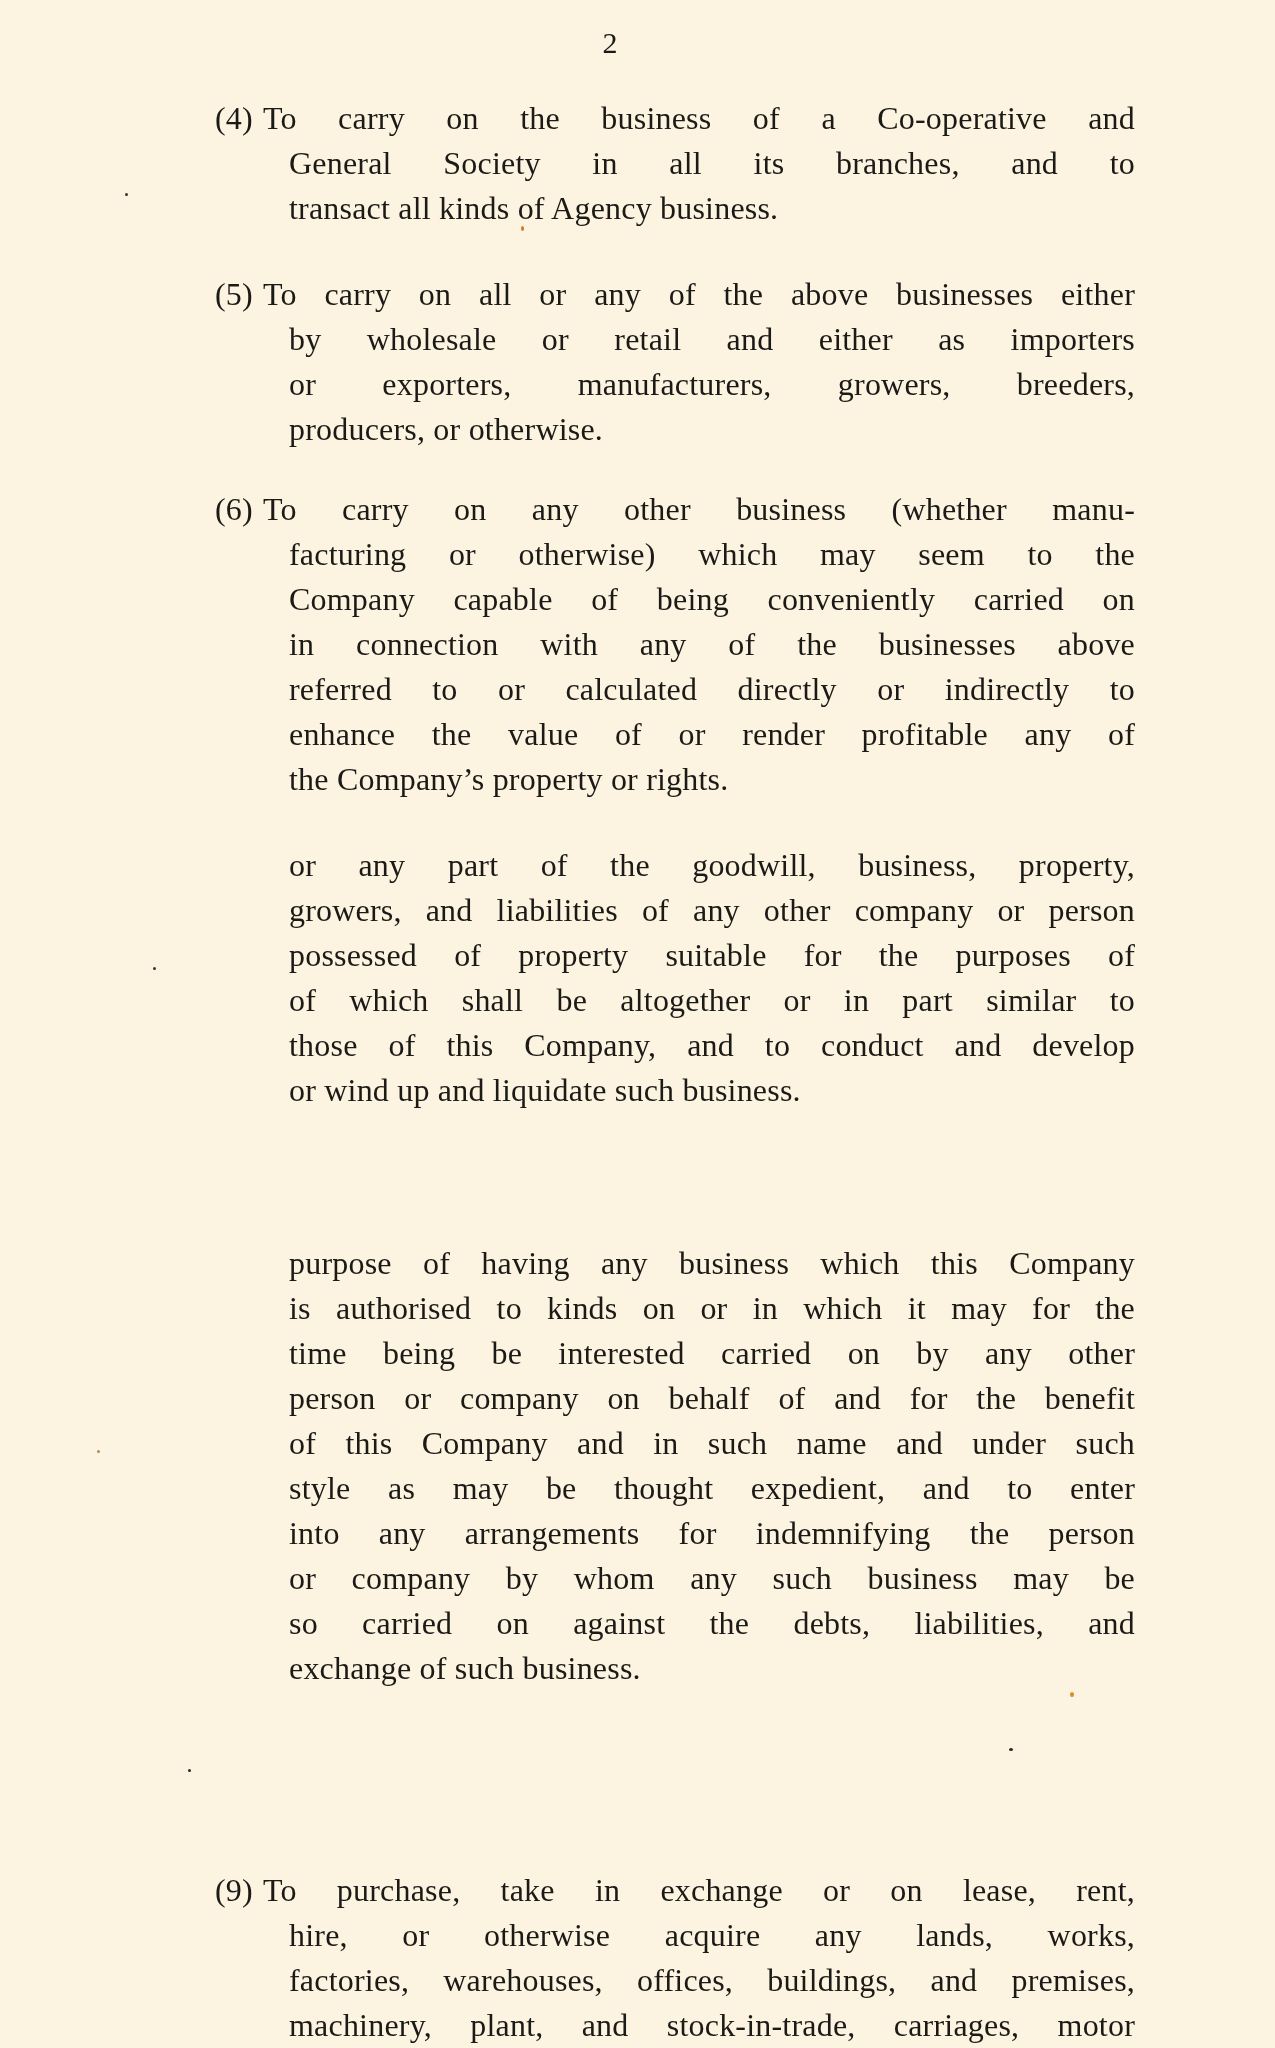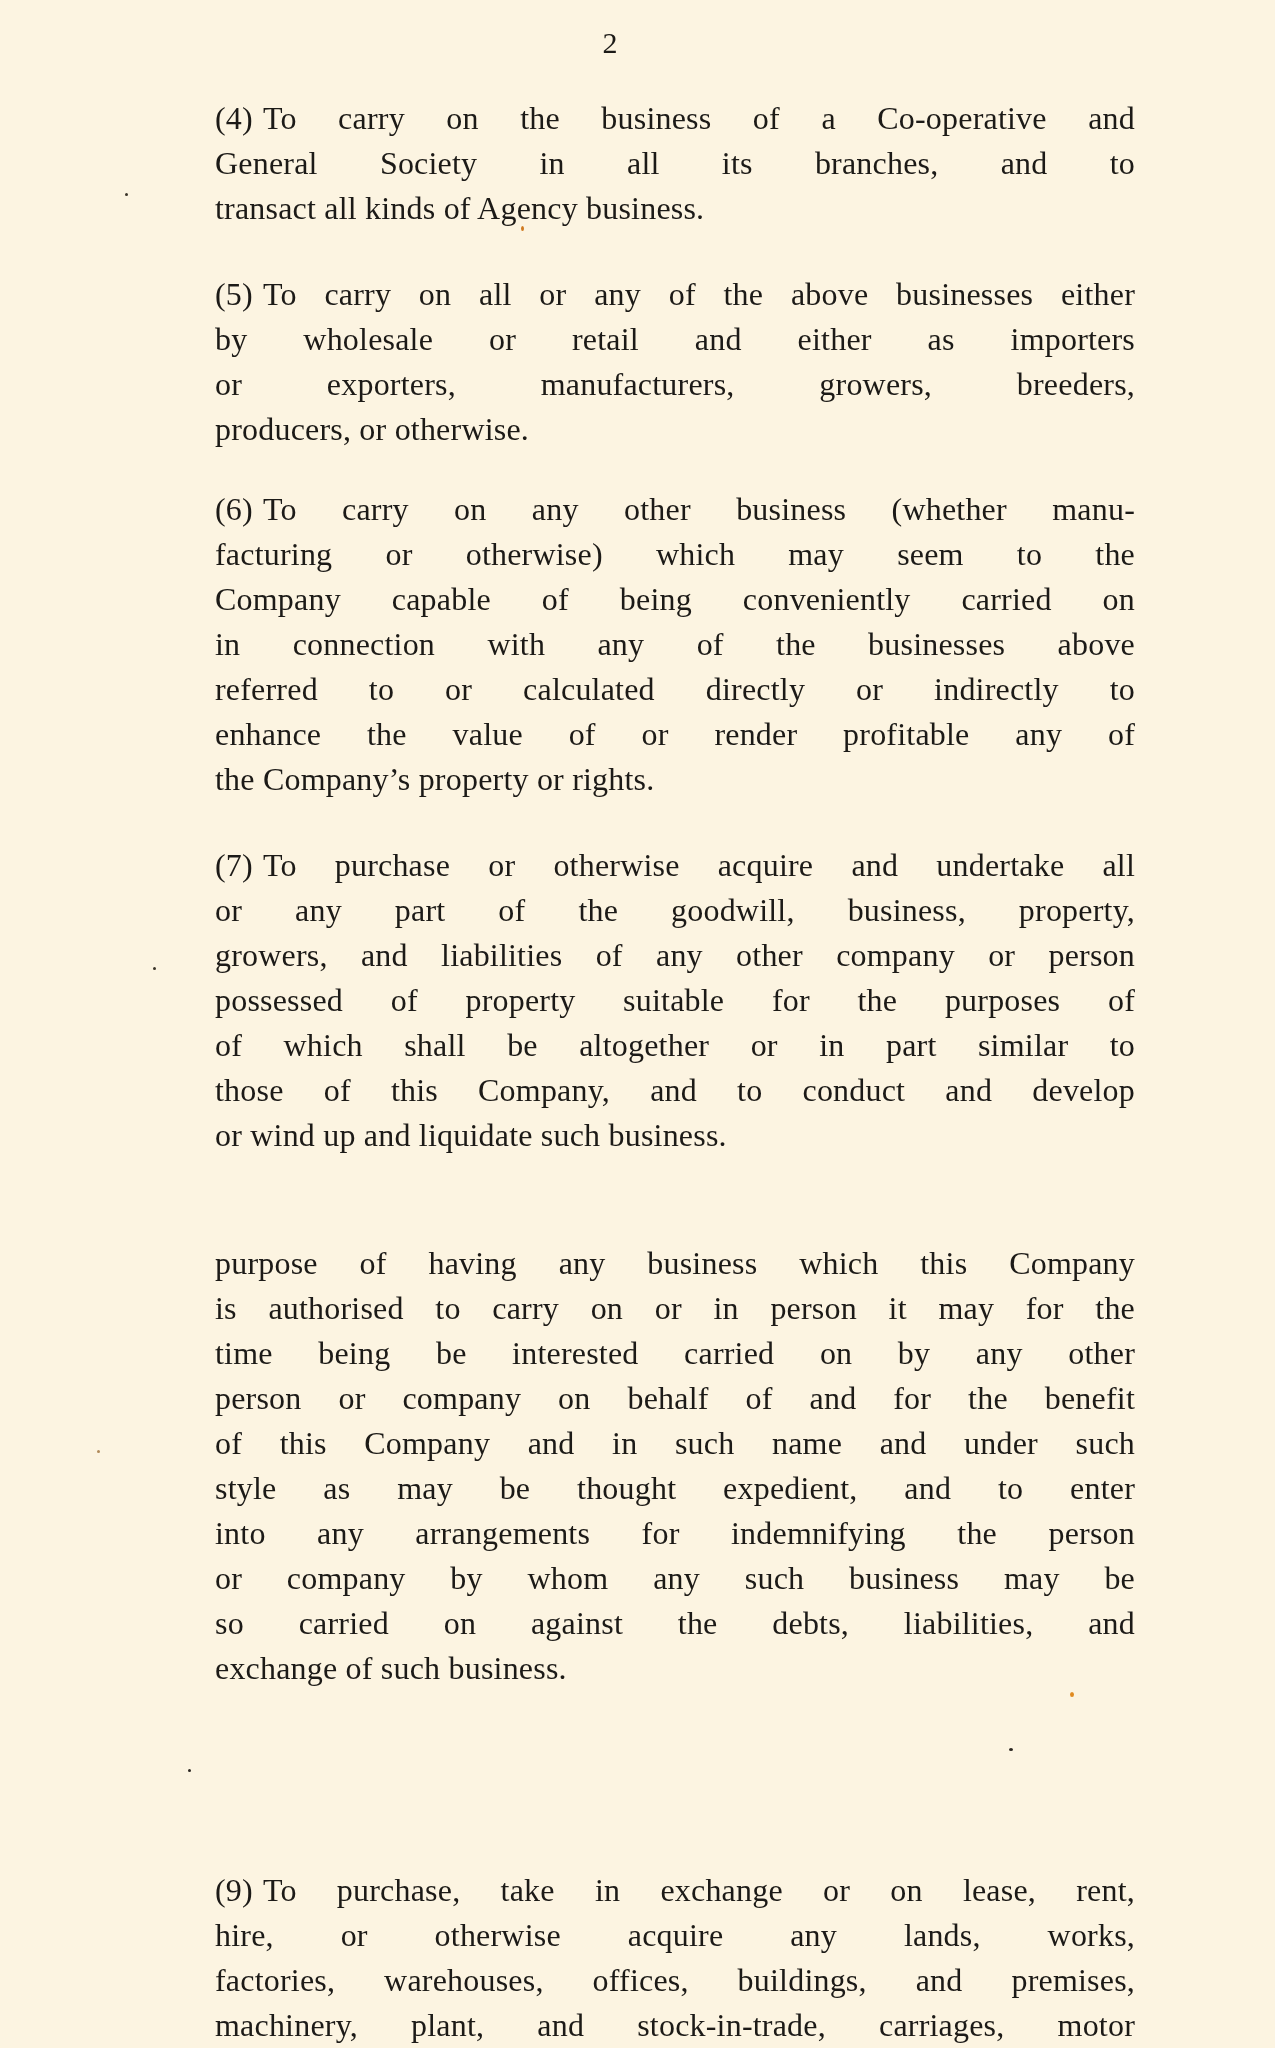--- a/index.html
+++ b/index.html
@@ -32,21 +32,21 @@
   }
   .clause .line {
     display: block;
     height: 45px;
     text-align: justify;
     text-align-last: justify;
     white-space: nowrap;
     overflow: visible;
   }
   .clause .line.first { padding-left: 0; }
-  .clause .line.cont { }
+  .clause .line.cont { margin-left: 74px; }
   .clause .line.last { text-align-last: left; }
   .num { margin-right: 10px; }
   .speck {
     position: absolute;
     border-radius: 50%;
   }
 </style>
 </head>
 <body>
 
@@ -71,32 +71,31 @@
     <span class="line first"><span class="num">(6)</span><span>To carry on any other business (whether manu-</span></span>
     <span class="line cont">facturing or otherwise) which may seem to the</span>
     <span class="line cont">Company capable of being conveniently carried on</span>
     <span class="line cont">in connection with any of the businesses above</span>
     <span class="line cont">referred to or calculated directly or indirectly to</span>
     <span class="line cont">enhance the value of or render profitable any of</span>
     <span class="line cont last">the Company’s property or rights.</span>
   </div>
 
   <div class="clause" style="top:843px;">
-    <span class="line first"><span class="num">(7)</span><span>To purchase or otherwise acquire and undertake all</span></span>
     <span class="line cont">or any part of the goodwill, business, property,</span>
     <span class="line cont">growers, and liabilities of any other company or person</span>
     <span class="line cont">possessed of property suitable for the purposes of</span>
     <span class="line cont">of which shall be altogether or in part similar to</span>
     <span class="line cont">those of this Company, and to conduct and develop</span>
     <span class="line cont last">or wind up and liquidate such business.</span>
   </div>
 
   <div class="clause" style="top:1241px;">
     <span class="line cont">purpose of having any business which this Company</span>
-    <span class="line cont">is authorised to carry on or in person it may for the</span>
+    <span class="line cont">is authorised to kinds on or in which it may for the</span>
     <span class="line cont">time being be interested carried on by any other</span>
     <span class="line cont">person or company on behalf of and for the benefit</span>
     <span class="line cont">of this Company and in such name and under such</span>
     <span class="line cont">style as may be thought expedient, and to enter</span>
     <span class="line cont">into any arrangements for indemnifying the person</span>
     <span class="line cont">or company by whom any such business may be</span>
     <span class="line cont">so carried on against the debts, liabilities, and</span>
     <span class="line cont last">exchange of such business.</span>
   </div>
 

